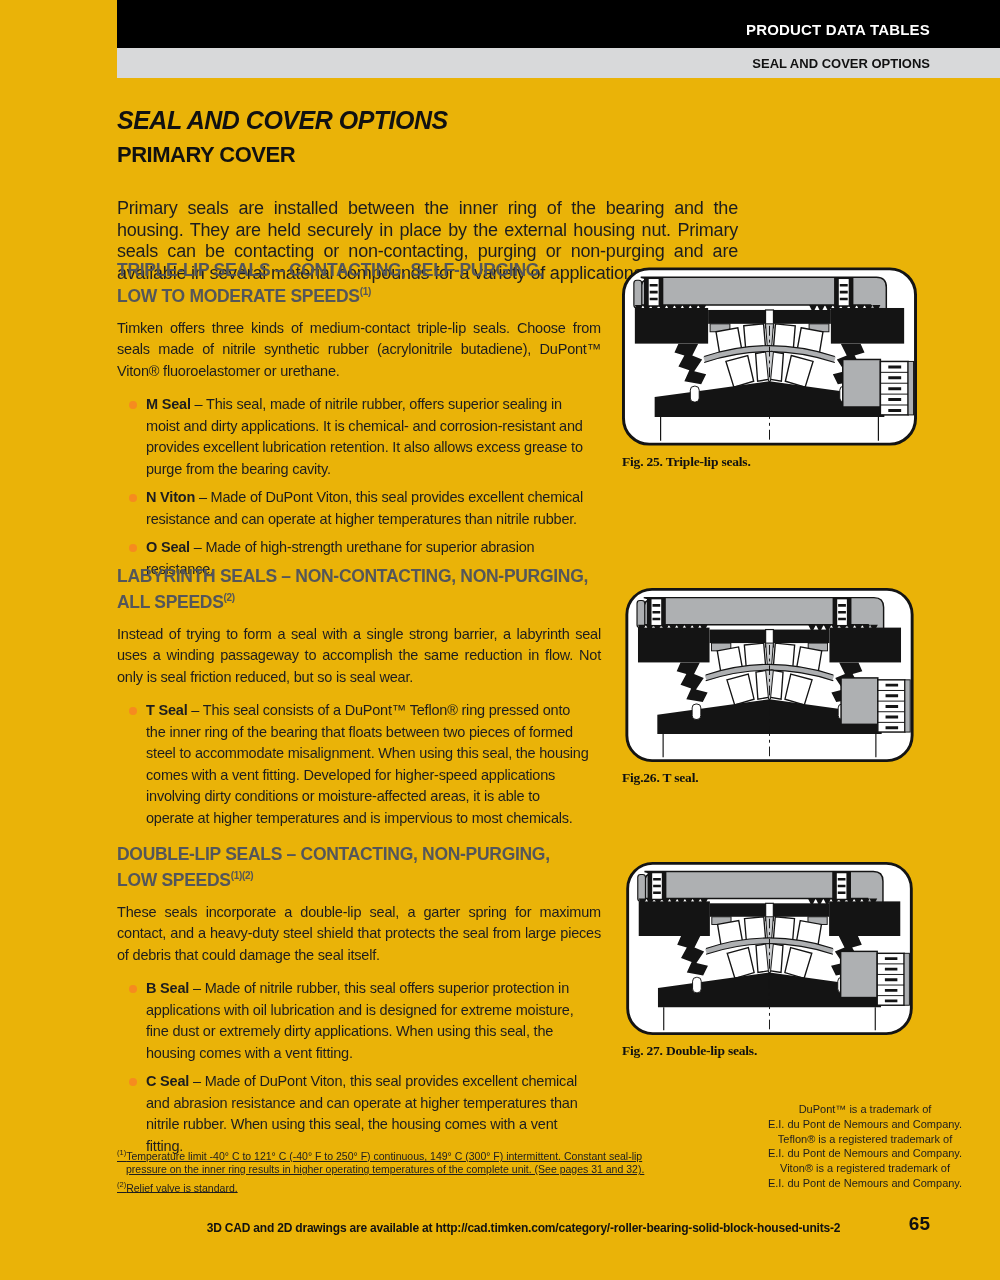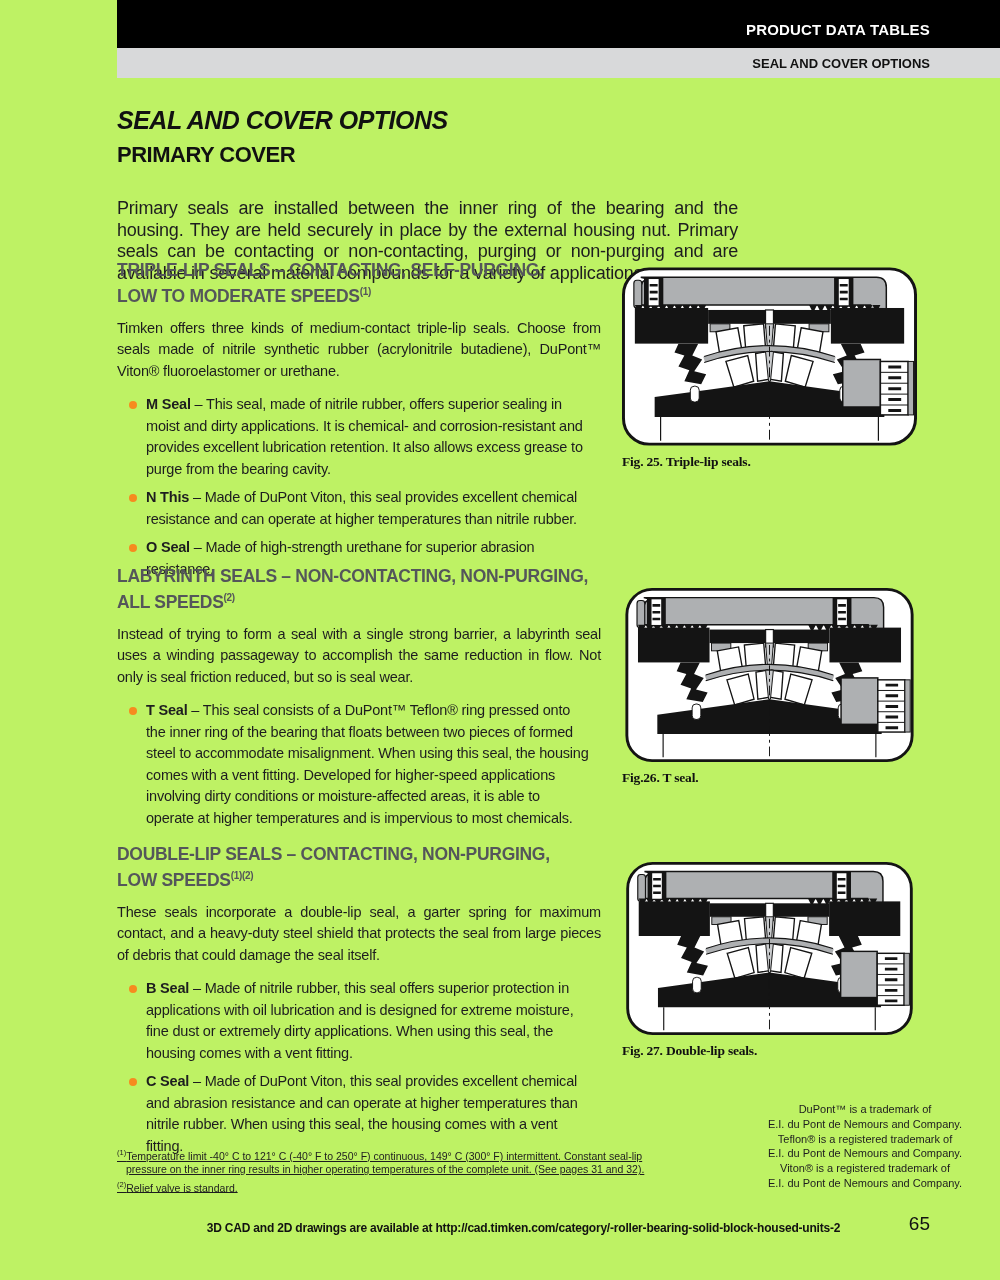--- a/index.html
+++ b/index.html
@@ -1,17 +1,17 @@
 <!DOCTYPE html>
 <html><head>
 <meta charset="utf-8">
 <style>
   html,body{margin:0;padding:0;background:#ffffff;}
   #page{
-    position:relative;width:1000px;height:1280px;background:#bef264;overflow:hidden;
+    position:relative;width:1000px;height:1280px;background:#eab308;overflow:hidden;
     font-family:"Liberation Sans",sans-serif;color:#1d1d1f;
   }
   
   .hdr-black{position:absolute;left:117px;top:0;width:883px;height:48px;background:#000;
     display:flex;align-items:center;justify-content:flex-end;}
   .hdr-black span{color:#fff;font-weight:bold;font-size:15px;letter-spacing:.2px;padding-right:70px;padding-top:10px;}
   .hdr-gray{position:absolute;left:117px;top:48px;width:883px;height:30px;background:#d8d9da;
     display:flex;align-items:center;justify-content:flex-end;}
   .hdr-gray span{color:#111;font-weight:bold;font-size:13px;padding-right:70px;}
   
@@ -34,21 +34,21 @@
   #figure-0{top:266px}#figure-1{top:587px}#figure-2{top:861px}
   .figure svg{display:block;width:297px;}
   .figure .caption{margin:7px 0 0 1px;font-size:13.5px;font-weight:bold;color:#111;letter-spacing:-.2px;}
   
   .footnotes{position:absolute;left:117px;top:1146px;width:552px;font-size:10.5px;line-height:13.5px;color:#1d1d1f;text-decoration:underline;}
   .footnotes .fn{padding-left:9px;text-indent:-9px;margin-bottom:1px;}
   .footnotes sup{font-size:7.5px;}
   .trademarks{position:absolute;left:750px;top:1102px;width:230px;font-size:11px;line-height:14.8px;color:#1d1d1f;text-align:center;}
   .footer-line{position:absolute;left:117px;top:1221px;width:813px;text-align:center;
     font-size:12px;font-weight:bold;color:#111;letter-spacing:-.2px;}
-  .page-num{position:absolute;top:1213px;right:70px;font-size:19px;font-weight:normal;color:#111;}
+  .page-num{position:absolute;top:1213px;right:70px;font-size:19px;font-weight:bold;color:#111;}
   .hidden-defs{position:absolute;width:0;height:0;overflow:hidden;}
 </style>
 </head>
 <body>
 
 <svg class="hidden-defs" aria-hidden="true">
   <defs>
     <symbol id="bearing-diagram" viewBox="0 0 300 182" preserveAspectRatio="none">
       <rect x="2.5" y="2.5" width="295" height="177" rx="26" fill="#ffffff" stroke="#141414" stroke-width="3"></rect>
 
@@ -141,21 +141,21 @@
     <h2>PRIMARY COVER</h2>
   </div>
 
   <p class="intro">Primary seals are installed between the inner ring of the bearing and the housing. They are held securely in place by the external housing nut. Primary seals can be contacting or non-contacting, purging or non-purging and are available in several material compounds for a variety of applications.</p>
 
   <div class="section" id="section-0">
     <h3><span>TRIPLE-LIP SEALS – CONTACTING, SELF-PURGING,</span><br><span>LOW TO MODERATE SPEEDS</span><sup>(1)</sup></h3>
     <p class="body">Timken offers three kinds of medium-contact triple-lip seals. Choose from seals made of nitrile synthetic rubber (acrylonitrile butadiene), DuPont™ Viton® fluoroelastomer or urethane.</p>
     <ul>
       <li><span class="dot"></span><b>M Seal</b><span> – This seal, made of nitrile rubber, offers superior sealing in moist and dirty applications. It is chemical- and corrosion-resistant and provides excellent lubrication retention. It also allows excess grease to purge from the bearing cavity.</span></li>
-      <li><span class="dot"></span><b>N This</b><span> – Made of DuPont Viton, this seal provides excellent chemical resistance and can operate at higher temperatures than nitrile rubber.</span></li>
+      <li><span class="dot"></span><b>N Viton</b><span> – Made of DuPont Viton, this seal provides excellent chemical resistance and can operate at higher temperatures than nitrile rubber.</span></li>
       <li><span class="dot"></span><b>O Seal</b><span> – Made of high-strength urethane for superior abrasion resistance.</span></li>
     </ul>
   </div>
 
   <div class="section" id="section-1">
     <h3><span>LABYRINTH SEALS – NON-CONTACTING, NON-PURGING,</span><br><span>ALL SPEEDS</span><sup>(2)</sup></h3>
     <p class="body">Instead of trying to form a seal with a single strong barrier, a labyrinth seal uses a winding passageway to accomplish the same reduction in flow. Not only is seal friction reduced, but so is seal wear.</p>
     <ul>
       <li><span class="dot"></span><b>T Seal</b><span> – This seal consists of a DuPont™ Teflon® ring pressed onto the inner ring of the bearing that floats between two pieces of formed steel to accommodate misalignment. When using this seal, the housing comes with a vent fitting. Developed for higher-speed applications involving dirty conditions or moisture-affected areas, it is able to operate at higher temperatures and is impervious to most chemicals.</span></li>
     </ul>

